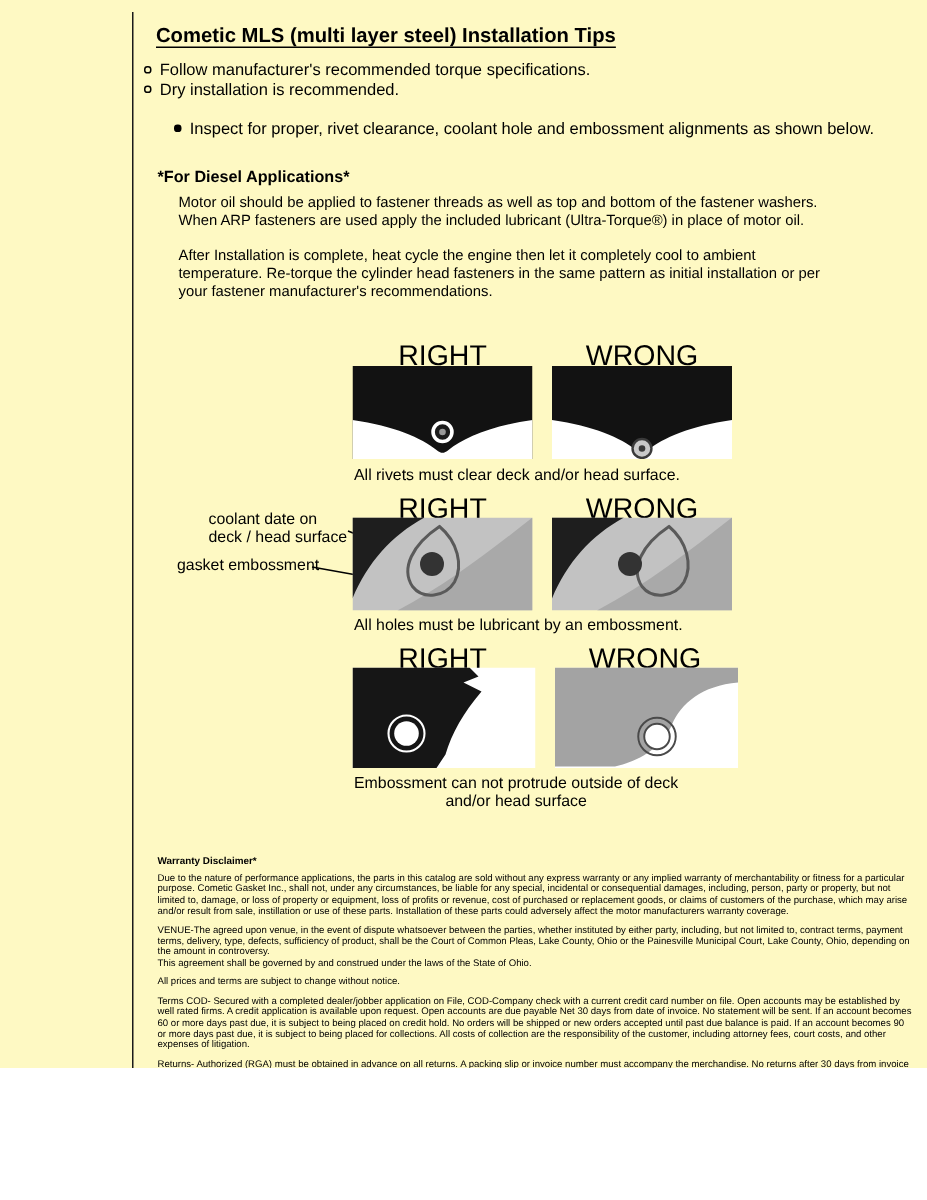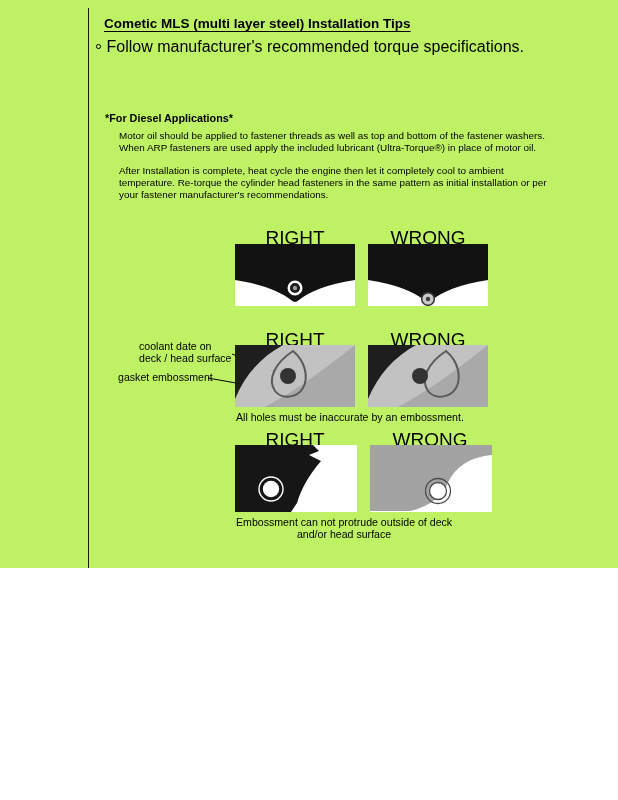--- a/index.html
+++ b/index.html
@@ -1,26 +1,26 @@
 <!DOCTYPE html>
 <html><head>
 <meta charset="utf-8">
 <style>
   * { margin:0; padding:0; box-sizing:border-box; }
   html,body { background:#ffffff; }
   body { font-family:"Liberation Sans", sans-serif; color:#000; }
-  .page { position:relative; width:618px; height:568px; background:#bef264; overflow:hidden; }
+  .page { position:relative; width:618px; height:712px; background:#fef9c3; overflow:hidden; }
   .vline { position:absolute; left:88px; top:8px; width:1px; height:765px; background:#1a1a1a; }
   .title { position:absolute; left:104px; top:16px; font-size:13.5px; font-weight:bold; text-decoration:underline; text-underline-offset:3px; }
   .bullets { position:absolute; left:96px; top:40px; }
   .subbullets { position:absolute; left:116px; top:79px; }
   .b-item { display:flex; align-items:center; height:13px; }
   .b-marker { width:4.5px; height:4.5px; border:1px solid #000; border-radius:50%; margin-right:6px; flex:0 0 auto; }
   .sb-marker { width:4.5px; height:4.5px; background:#000; border-radius:50%; margin-right:6px; flex:0 0 auto; }
-  .b-text { font-size:16px; white-space:nowrap; }
+  .b-text { font-size:11px; white-space:nowrap; }
   .h2 { position:absolute; left:105px; top:112px; font-size:10.8px; font-weight:bold; }
   .para { position:absolute; left:105px; width:438px; font-size:9.9px; line-height:11.8px;margin-left:14px; }
   .p1 { top:130px; }
   .p2 { top:165px; }
   .note { position:absolute; left:105px; top:205px; font-size:9.9px; }
   .dg-label { position:absolute; width:122px; text-align:center; font-size:19px; }
   .dg-img { position:absolute; display:block; }
   .caption { position:absolute; left:236px; font-size:10.6px; line-height:12px; white-space:pre-line; }
   .ann { position:absolute; font-size:10.6px; line-height:11.5px; white-space:pre-line; }
   .leader { position:absolute; left:110px; top:340px; }
@@ -36,23 +36,31 @@
 
   <div class="vline"></div>
 
   <h1 class="title">Cometic MLS (multi layer steel) Installation Tips</h1>
 
   <div class="bullets">
     <div class="b-item">
       <span class="b-marker"></span>
       <span class="b-text">Follow manufacturer's recommended torque specifications.</span>
     </div>
+    <div class="b-item">
+      <span class="b-marker"></span>
+      <span class="b-text">Dry installation is recommended.</span>
+    </div>
   </div>
 
   <div class="subbullets">
+    <div class="b-item">
+      <span class="sb-marker"></span>
+      <span class="b-text">Inspect for proper, rivet clearance, coolant hole and embossment alignments as shown below.</span>
+    </div>
   </div>
 
   <h2 class="h2">*For Diesel Applications*</h2>
   <p class="para p1">Motor oil should be applied to fastener threads as well as top and bottom of the fastener washers. When ARP fasteners are used apply the included lubricant (Ultra-Torque®) in place of motor oil.</p>
   <p class="para p2">After Installation is complete, heat cycle the engine then let it completely cool to ambient temperature. Re-torque the cylinder head fasteners in the same pattern as initial installation or per your fastener manufacturer's recommendations.</p>
 
   <div class="dg-label" style="left:234px; top:227px;">RIGHT</div>
   <div class="dg-label" style="left:367px; top:227px;">WRONG</div>
 
   <svg class="dg-img" style="left:235px; top:244px;" width="120" height="62" viewBox="0 0 120 62">
@@ -60,20 +68,21 @@
     <path d="M0,36 C28,40 46,48 56,56 C59,58.5 61,58.5 64,56 C74,48 92,40 120,36 L120,62 L0,62 Z" fill="#ffffff"></path>
     <circle cx="60" cy="44" r="6.3" fill="#1c1c1c" stroke="#ffffff" stroke-width="2.4"></circle>
     <circle cx="60" cy="44" r="2.2" fill="#9a9a9a"></circle>
   </svg>
   <svg class="dg-img" style="left:368px; top:244px;" width="120" height="62" viewBox="0 0 120 62">
     <rect width="120" height="62" fill="#121212"></rect>
     <path d="M0,36 C28,40 46,48 56,56 C59,58.5 61,58.5 64,56 C74,48 92,40 120,36 L120,62 L0,62 Z" fill="#ffffff"></path>
     <circle cx="60" cy="55" r="6.3" fill="#c9c9c9" stroke="#3a3a3a" stroke-width="1.6"></circle>
     <circle cx="60" cy="55" r="2.2" fill="#3a3a3a"></circle>
   </svg>
+  <div class="caption" style="top:311px;">All rivets must clear deck and/or head surface.</div>
 
   <div class="dg-label" style="left:234px; top:329px;">RIGHT</div>
   <div class="dg-label" style="left:367px; top:329px;">WRONG</div>
 
   <div class="ann" style="left:139px; top:341px;">coolant date on
 deck / head surface</div>
   <div class="ann" style="left:118px; top:372px;">gasket embossment</div>
   <svg class="leader" width="200" height="60" viewBox="0 0 200 60">
     <line x1="122" y1="14" x2="180" y2="37" stroke="#000" stroke-width="1"></line>
     <line x1="98" y1="38" x2="165" y2="50" stroke="#000" stroke-width="1"></line>
@@ -86,21 +95,21 @@
     <path d="M58,6 C40,18 32,34 40,46 C47,55 62,53 68,43 C74,32 70,16 58,6 Z" fill="none" stroke="#5a5a5a" stroke-width="2"></path>
     <circle cx="53" cy="31" r="8" fill="#333333"></circle>
   </svg>
   <svg class="dg-img" style="left:368px; top:345px;" width="120" height="62" viewBox="0 0 120 62">
     <rect width="120" height="62" fill="#c2c2c2"></rect>
     <path d="M0,0 L48,0 C26,12 10,30 0,54 Z" fill="#1e1e1e"></path>
     <path d="M120,0 C92,22 64,44 30,62 L120,62 Z" fill="#a9a9a9"></path>
     <path d="M78,6 C60,18 52,34 60,46 C67,55 82,53 88,43 C94,32 90,16 78,6 Z" fill="none" stroke="#5a5a5a" stroke-width="2"></path>
     <circle cx="52" cy="31" r="8" fill="#333333"></circle>
   </svg>
-  <div class="caption" style="top:411px;">All holes must be inaccurate by an embossment.</div>
+  <div class="caption" style="top:411px;">All holes must be lubricant by an embossment.</div>
 
   <div class="dg-label" style="left:234px; top:429px;">RIGHT</div>
   <div class="dg-label" style="left:369px; top:429px;">WRONG</div>
 
   <svg class="dg-img" style="left:235px; top:445px;" width="122" height="67" viewBox="0 0 122 67">
     <rect width="122" height="67" fill="#ffffff"></rect>
     <path d="M0,0 L78,0 L84,6 L74,10 L86,16 C74,30 66,44 62,58 L56,67 L0,67 Z" fill="#161616"></path>
     <circle cx="36" cy="44" r="12" fill="none" stroke="#ffffff" stroke-width="1.4"></circle>
     <circle cx="36" cy="44" r="8.2" fill="#ffffff"></circle>
   </svg>

